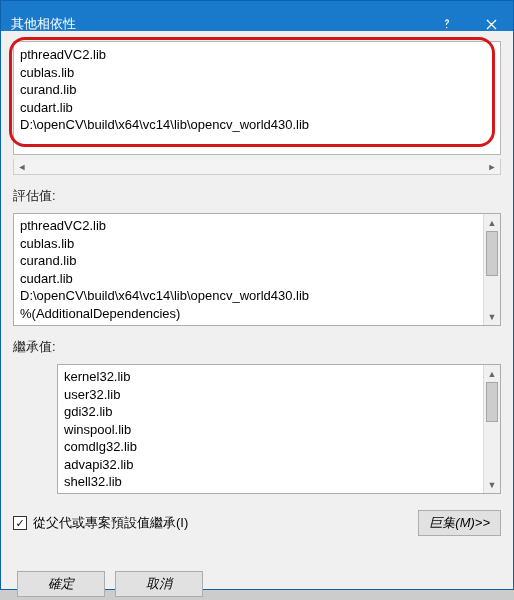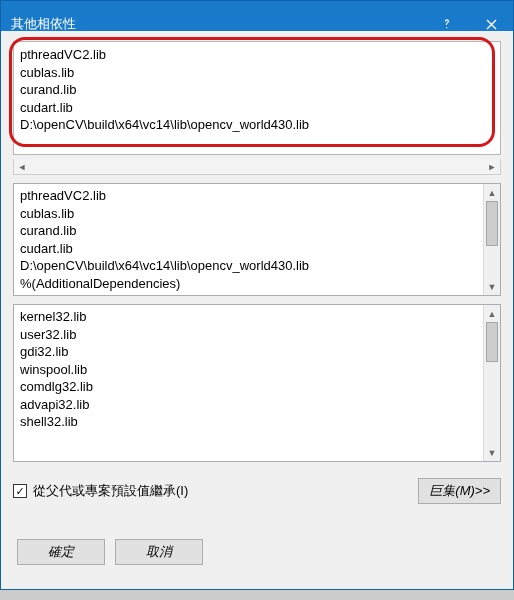--- a/index.html
+++ b/index.html
@@ -54,37 +54,39 @@
 cublas.lib
 curand.lib
 cudart.lib
 D:\openCV\build\x64\vc14\lib\opencv_world430.lib</textarea>
       <div class="thin-scroll">
         <span>◄</span>
         <span>►</span>
       </div>
     </div>
 
+    <div class="label">評估值:</div>
     <div class="listbox">
       <div class="listbox-content">pthreadVC2.lib
 cublas.lib
 curand.lib
 cudart.lib
 D:\openCV\build\x64\vc14\lib\opencv_world430.lib
 %(AdditionalDependencies)</div>
       <div class="vscroll">
         <div class="arrow">▲</div>
         <div class="track">
           <div class="thumb" style="top:0; height:45px;"></div>
         </div>
         <div class="arrow">▼</div>
       </div>
     </div>
 
-    <div class="listbox" style="height:158px;">
+    <div class="label">繼承值:</div>
+    <div class="listbox" style="height:130px;margin-left:44px;">
       <div class="listbox-content">kernel32.lib
 user32.lib
 gdi32.lib
 winspool.lib
 comdlg32.lib
 advapi32.lib
 shell32.lib</div>
       <div class="vscroll">
         <div class="arrow">▲</div>
         <div class="track">

